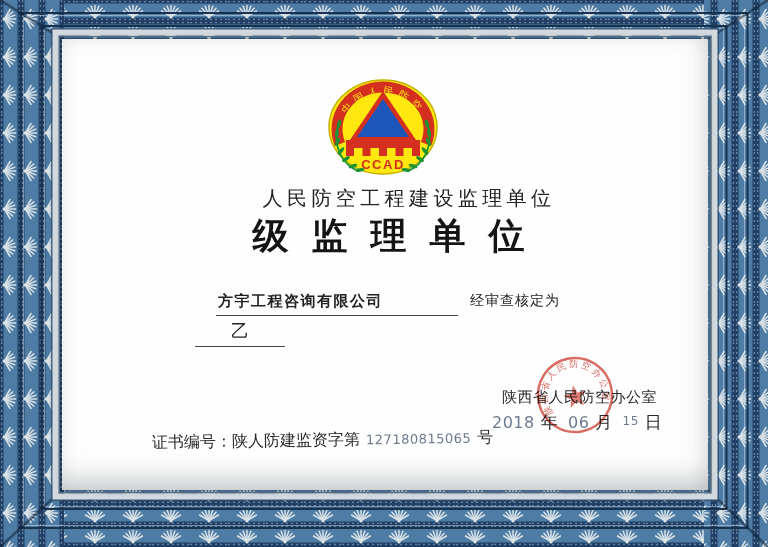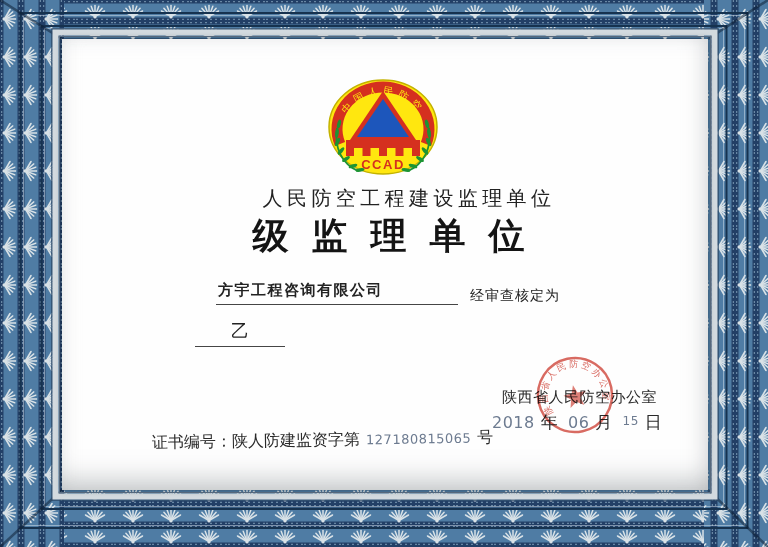--- a/index.html
+++ b/index.html
@@ -12,21 +12,21 @@
                     inset 0 -26px 28px -18px rgba(130,135,140,.5),
                     inset -20px 0 26px -20px rgba(150,155,160,.42),
                     inset 0 14px 20px -16px rgba(190,195,200,.35),
                     inset 16px 0 22px -18px rgba(190,195,200,.3);}
   .emblem{position:absolute;left:264px;top:39px;width:114px;height:99px;}
   .heading-line{position:absolute;left:16px;top:146px;width:100%;text-align:center;
          padding-left:16px;box-sizing:border-box;font-size:20px;letter-spacing:4.4px;color:#222;}
   .cert-title{position:absolute;left:0;top:173px;width:100%;text-align:center;
          padding-left:30px;box-sizing:border-box;font-size:36px;font-weight:bold;
          letter-spacing:23px;color:#141414;}
-  .line-company{position:absolute;left:154px;top:242px;display:flex;align-items:flex-end;}
+  .line-company{position:absolute;left:154px;top:253px;display:flex;}
   .company-name{display:inline-block;width:238px;font-size:15px;font-weight:bold;
          letter-spacing:1.5px;color:#222;border-bottom:1.5px solid #454545;
          padding:0 2px 4px 2px;}
   .after-company{font-size:14px;color:#222;margin-left:12px;letter-spacing:1px;}
   .line-grade{position:absolute;left:133px;top:280px;display:flex;align-items:flex-end;}
   .grade-box{display:inline-block;width:90px;text-align:center;font-size:18px;color:#222;
          border-bottom:1.5px solid #454545;padding-bottom:3px;}
   .grade-sentence{font-size:19px;letter-spacing:1px;color:#222;margin-left:8px;margin-bottom:-4px;}
   .issuer-line{position:absolute;left:440px;top:349px;font-size:15px;letter-spacing:0.5px;color:#2a2a2a;}
   .date-row{position:absolute;left:424px;top:372px;font-size:17px;color:#2a2a2a;white-space:nowrap;}

